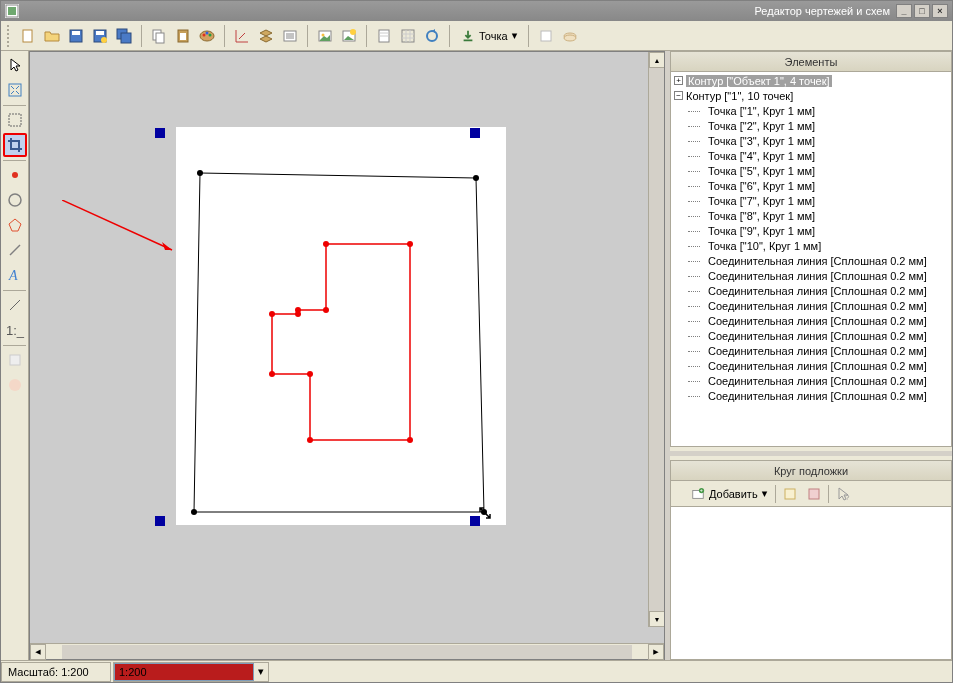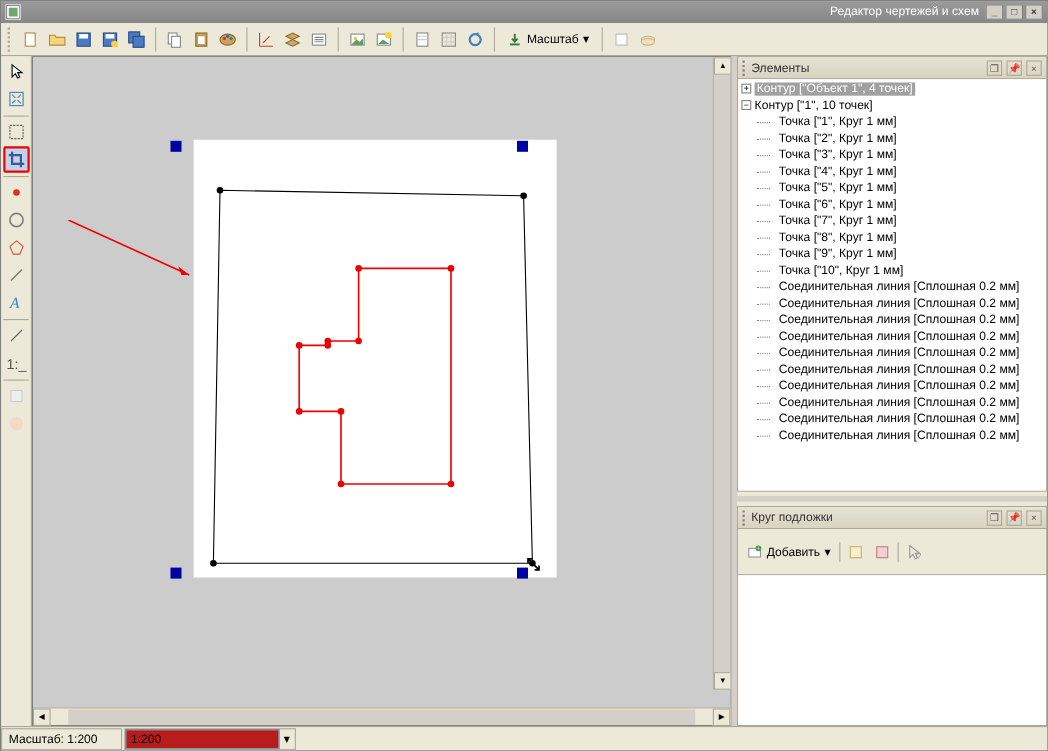--- a/index.html
+++ b/index.html
@@ -136,20 +136,21 @@
   }
   .panel-elements { flex: 0 0 396px; }
   .panel-layers { flex: 1; }
   .panel-header {
     height: 20px;
     background: linear-gradient(#e6e3d6, #d8d4c0);
     border-bottom: 1px solid #aca899;
     display: flex; align-items: center;
     padding: 0 4px; gap: 4px;
     font-size: 11px;
+    flex-direction: column;
   }
   .panel-header .grip { width: 4px; height: 14px; border-left: 2px dotted #808080; }
   .panel-header .title { flex: 1; color: #333; }
   .panel-header .mini-btn {
     width: 14px; height: 14px;
     display: flex; align-items: center; justify-content: center;
     font-size: 9px; color: #555;
     border: 1px solid #aca899;
   }
   .tree {
@@ -179,23 +180,23 @@
     font-size: 8px; color: #808080; margin-right: 3px;
     position: relative;
   }
   .tree-item .dot::before {
     content: ""; position: absolute; left: -8px; width: 12px; top: 50%;
     border-top: 1px dotted #808080;
   }
   .tree-item .label { color: #000; }
   .splitter-h { height: 5px; background: #d4d0c8; cursor: row-resize; }
   .layers-toolbar {
-    height: 42px;
+    height: 26px;
     display: flex; align-items: center;
-    padding: 0 4px; gap: 4px;
+    padding: 0 16px; gap: 4px;
     background: #ece9d8;
     border-bottom: 1px solid #aca899;
   }
   .layers-toolbar .add-btn {
     display: flex; align-items: center; gap: 4px;
     height: 20px; padding: 0 4px;
   }
   .layers-body { flex: 1; background: #fff; }
   .statusbar {
     height: 22px;
@@ -352,21 +353,21 @@
           <circle cx="8" cy="8" r="5" fill="none" stroke="#4080c0" stroke-width="2"></circle>
           <path d="M8 3 L11 1 L11 5 Z" fill="#4080c0"></path>
         </svg>
       </div>
     <div class="tb-sep"></div>
     <div class="tb-import">
       <svg width="14" height="14" viewBox="0 0 16 16">
           <path d="M8 2 v8 M5 7 l3 3 l3 -3" stroke="#3a7a3a" fill="none" stroke-width="2"></path>
           <rect x="3" y="12" width="10" height="2" fill="#3a7a3a"></rect>
         </svg>
-      <span>Масштаб</span>
+      <span>Точка</span>
       <span>▾</span>
     </div>
     <div class="tb-sep"></div>
     <div class="tb-btn">
         <svg viewBox="0 0 16 16">
           <rect x="3" y="3" width="10" height="10" fill="#fff" stroke="#bbb"></rect>
         </svg>
       </div>
     <div class="tb-btn">
         <svg viewBox="0 0 16 16">

